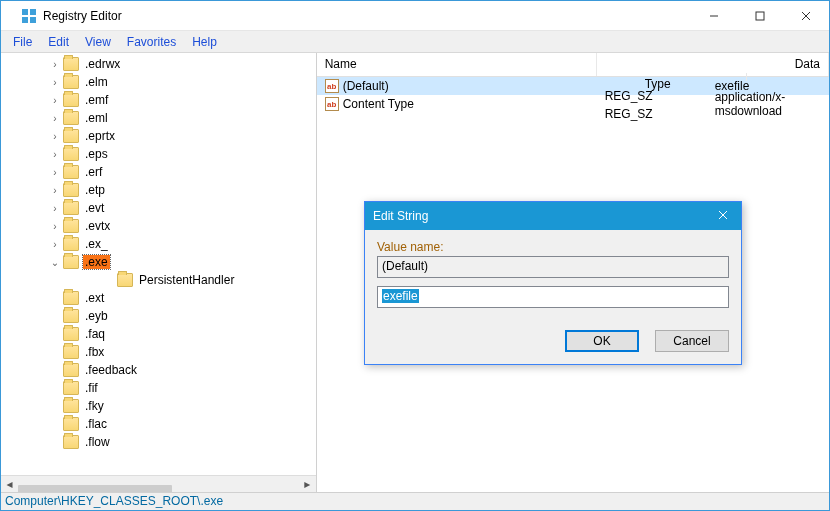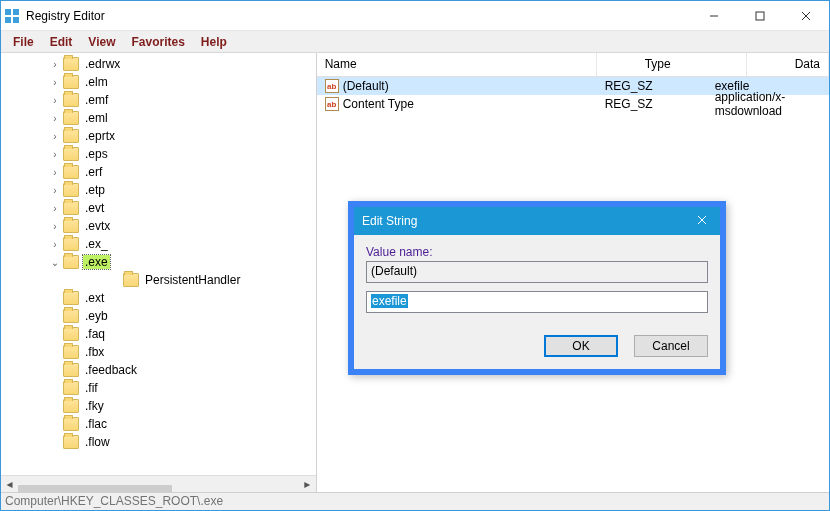--- a/index.html
+++ b/index.html
@@ -1,55 +1,55 @@
 <!DOCTYPE html>
 <html><head>
 <meta charset="utf-8">
 <style>
 * { box-sizing: border-box; margin: 0; padding: 0; font-family: "Segoe UI", Tahoma, sans-serif; font-size: 12px; }
 body { background: #fff; width: 830px; height: 511px; overflow: hidden; position: relative; border: 1px solid #3a98d8; }
-.titlebar { height: 30px; display: flex; align-items: center; padding-left: 3px; background: #fff; border-bottom: 1px solid #e6e6e6; }
+.titlebar { height: 30px; display: flex; align-items: center; padding-left: 20px; background: #fff; border-bottom: 1px solid #e6e6e6; }
 .titlebar .app-icon { width: 16px; height: 16px; margin-right: 6px; }
 .titlebar .title { flex: 1; color: #000; }
 .win-controls { display: flex; }
 .win-controls .btn { width: 46px; height: 30px; display: flex; align-items: center; justify-content: center; color: #555; }
 .menubar { height: 22px; display: flex; align-items: center; padding: 0 4px; background: #f0f0f0; border-bottom: 1px solid #d8d8d8; }
-.menubar .item { padding: 2px 8px; color: #7f1d1d; font-weight: bold; }
+.menubar .item { padding: 2px 8px; color: #1d4ed8; }
 .content { display: flex; height: 439px; }
 .tree-pane { width: 335px; border-right: 1px solid #d0d0d0; overflow: hidden; position: relative; }
 .tree { padding: 2px 0; overflow-y: auto; overflow-x: hidden; height: 422px; }
 .tree-row { display: flex; align-items: center; height: 18px; padding-left: 48px; white-space: nowrap; }
-.tree-row.child { padding-left: 108px; }
+.tree-row.child { padding-left: 82px; margin-left: 20px; }
 .tree-row .expander { width: 12px; text-align: center; color: #666; margin-right: 2px; font-size: 10px; }
 .tree-row .folder { width: 16px; height: 14px; margin-right: 4px; background: linear-gradient(#ffe49c, #f8d775); border: 1px solid #d6b656; border-radius: 1px; position: relative; }
 .tree-row .folder::before { content: ""; position: absolute; top: -3px; left: 0; width: 7px; height: 3px; background: #f8d775; border: 1px solid #d6b656; border-bottom: none; border-radius: 1px 1px 0 0; }
-.tree-row.selected .label-wrap { background: #bef264; outline: 1px dotted #666; }
+.tree-row.selected .label-wrap { background: #f97316; outline: 1px dotted #666; }
 .label-wrap { padding: 0 2px; }
 .hscroll { position: absolute; bottom: 0; left: 0; right: 0; height: 17px; background: #f0f0f0; border-top: 1px solid #ddd; display: flex; align-items: center; }
 .hscroll .arrow { width: 17px; height: 17px; display: flex; align-items: center; justify-content: center; color: #555; }
 .hscroll .track { flex: 1; position: relative; }
 .hscroll .thumb { position: absolute; left: 0; width: 55%; height: 15px; top: 1px; background: #cdcdcd; border-radius: 1px; }
 .list-pane { flex: 1; position: relative; }
 .list-header { display: flex; height: 24px; border-bottom: 1px solid #e0e0e0; gap: 40px; }
 .list-header .col { padding: 4px 8px; border-right: 1px solid #e8e8e8; color: #000; }
 .list-rows .row { display: flex; height: 18px; align-items: center; }
 .list-rows .row.sel { background: #cde8ff; }
 .list-rows .cell { padding: 0 8px; display: flex; align-items: center; }
 .abicon { width: 14px; height: 14px; margin-right: 4px; border: 1px solid #b38b4d; background: #fff; position: relative; display: flex; align-items: center; justify-content: center; }
 .abicon::after { content: "ab"; font-size: 8px; color: #d04020; font-weight: bold; }
 .col-name { width: 280px; }
-.col-type { width: 110px; }
+.col-type { width: 110px; margin-top: 20px; }
 .col-data { flex: 1; }
-.statusbar { height: 19px; border-top: 1px solid #d0d0d0; padding: 1px 4px; background: #f0f0f0; color: #737373; }
-.dialog { position: absolute; left: 347px; top: 200px; width: 378px; background: #f0f0f0; border: 6px solid #3b82f6; box-shadow: 2px 2px 8px rgba(0,0,0,0.25); }
+.statusbar { height: 19px; border-top: 1px solid #d0d0d0; padding: 1px 4px; background: #f0f0f0; color: #0369a1; }
+.dialog { position: absolute; left: 363px; top: 200px; width: 378px; background: #f0f0f0; border: 1px solid #3b82f6; box-shadow: 2px 2px 8px rgba(0,0,0,0.25); }
 .dialog-title { height: 28px; background: #1a97d4; color: #fff; display: flex; align-items: center; padding: 0 8px; }
 .dialog-title .t { flex: 1; }
 .dialog-title .x { width: 20px; text-align: center; }
 .dialog-body { padding: 10px 12px; }
-.dialog-body label { display: block; margin-bottom: 2px; color: #4c1d95; }
+.dialog-body label { display: block; margin-bottom: 2px; color: #a16207; }
 .dialog-body .txt { width: 100%; height: 22px; border: 1px solid #828790; padding: 2px 4px; background: #fff; margin-bottom: 8px; }
 .dialog-body .txt.ro { background: #f0f0f0; }
 .dialog-body .txt .sel { background: #1a97d4; color: #fff; padding: 0 1px; }
 .dialog-buttons { display: flex; justify-content: flex-end; gap: 16px; padding: 4px 12px 12px; }
 .dialog-buttons .b { width: 74px; height: 22px; border: 1px solid #adadad; background: #e1e1e1; display: flex; align-items: center; justify-content: center; }
 .dialog-buttons .b.default { border: 2px solid #0078d7; }
 </style>
 </head>
 <body>
 

